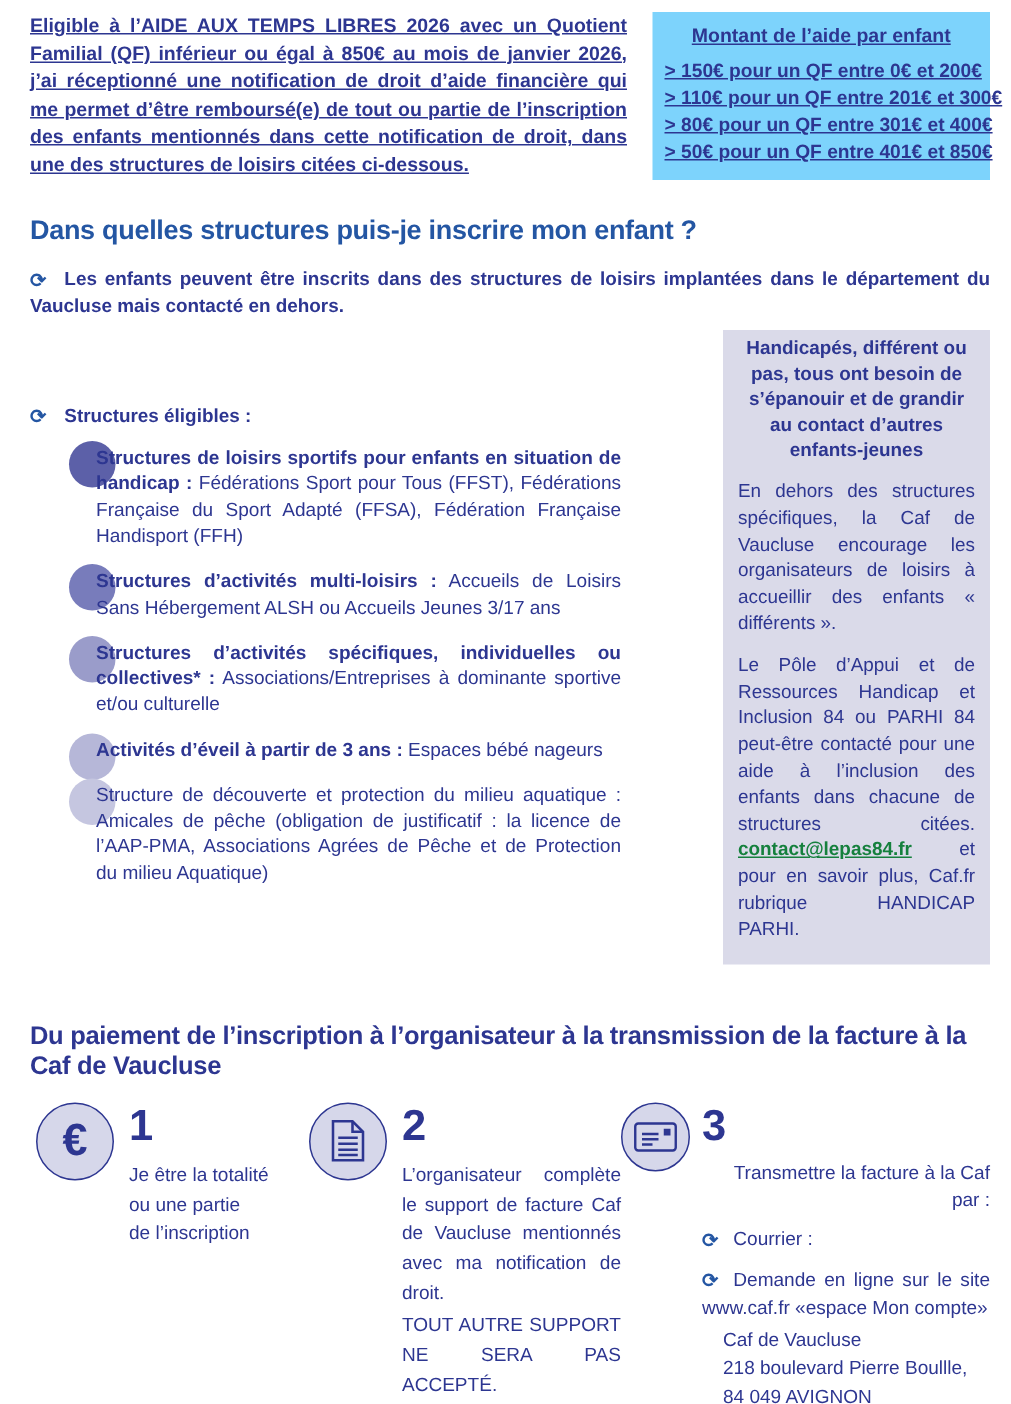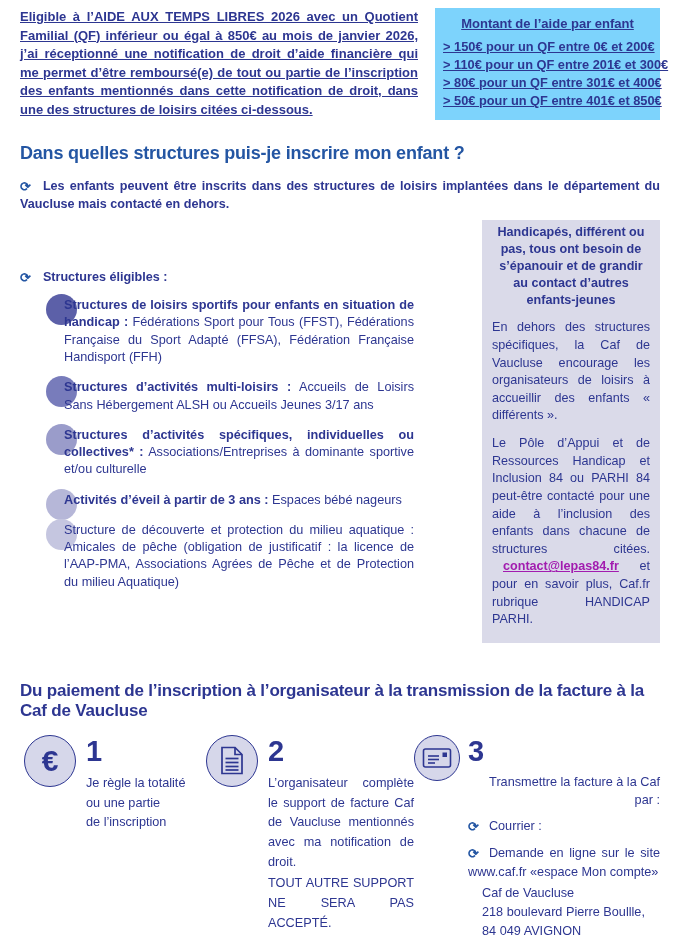--- a/index.html
+++ b/index.html
@@ -44,21 +44,21 @@
   .dot { position:absolute; left:0; top:-3px; width:31px; height:31px; border-radius:50%; z-index:0; }
   .s-text { position:relative; z-index:1; font-size:12.7px; line-height:1.36; display:block; text-align:justify; }
   .s-text b { font-weight:bold; }
 
   .handicap-box {
     width:178px; margin-left:auto; background:#dadae9;
     padding:4px 10px 14px 10px; margin-top:4px;
   }
   .hb-title { text-align:center; font-weight:bold; font-size:12.6px; line-height:1.35; margin-bottom:8px; }
   .hb-par { font-size:12.6px; line-height:1.4; text-align:justify; margin-top:10px; }
-  .hb-link { color:#a21caf; text-decoration:underline; cursor:pointer; font-weight:600;margin-left:11px; }
+  .hb-link { color:#15803d; text-decoration:underline; cursor:pointer; font-weight:600; }
 
   
   .steps { display:flex; margin-top:14px; padding-left:4px; }
   .step { display:flex; align-items:flex-start; }
   .step-1 { width:182px; }
   .step-2 { width:208px; }
   .step-3 { flex:1; }
   .step-icon {
     width:52px; height:52px; border-radius:50%; flex-shrink:0;
     background:#d6d7ea; border:1.6px solid #2d3691;
@@ -145,21 +145,21 @@
 
   <div class="steps">
 
     <div class="step step-1">
       <div class="step-icon">
         <span class="euro-glyph">€</span>
       </div>
       <div class="step-body">
         <div class="step-num">1</div>
         <div class="step-text">
-          <div>Je règle la totalité</div>
+          <div>Je être la totalité</div>
           <div>ou une partie</div>
           <div>de l’inscription</div>
         </div>
       </div>
     </div>
 
     <div class="step step-2">
       <div class="step-icon">
         <svg width="24" height="29" viewBox="0 0 24 29" fill="none" stroke="#2d3691" stroke-width="1.7">
           <path d="M2 1.5 H15 L22 8.5 V27.5 H2 Z"></path>

